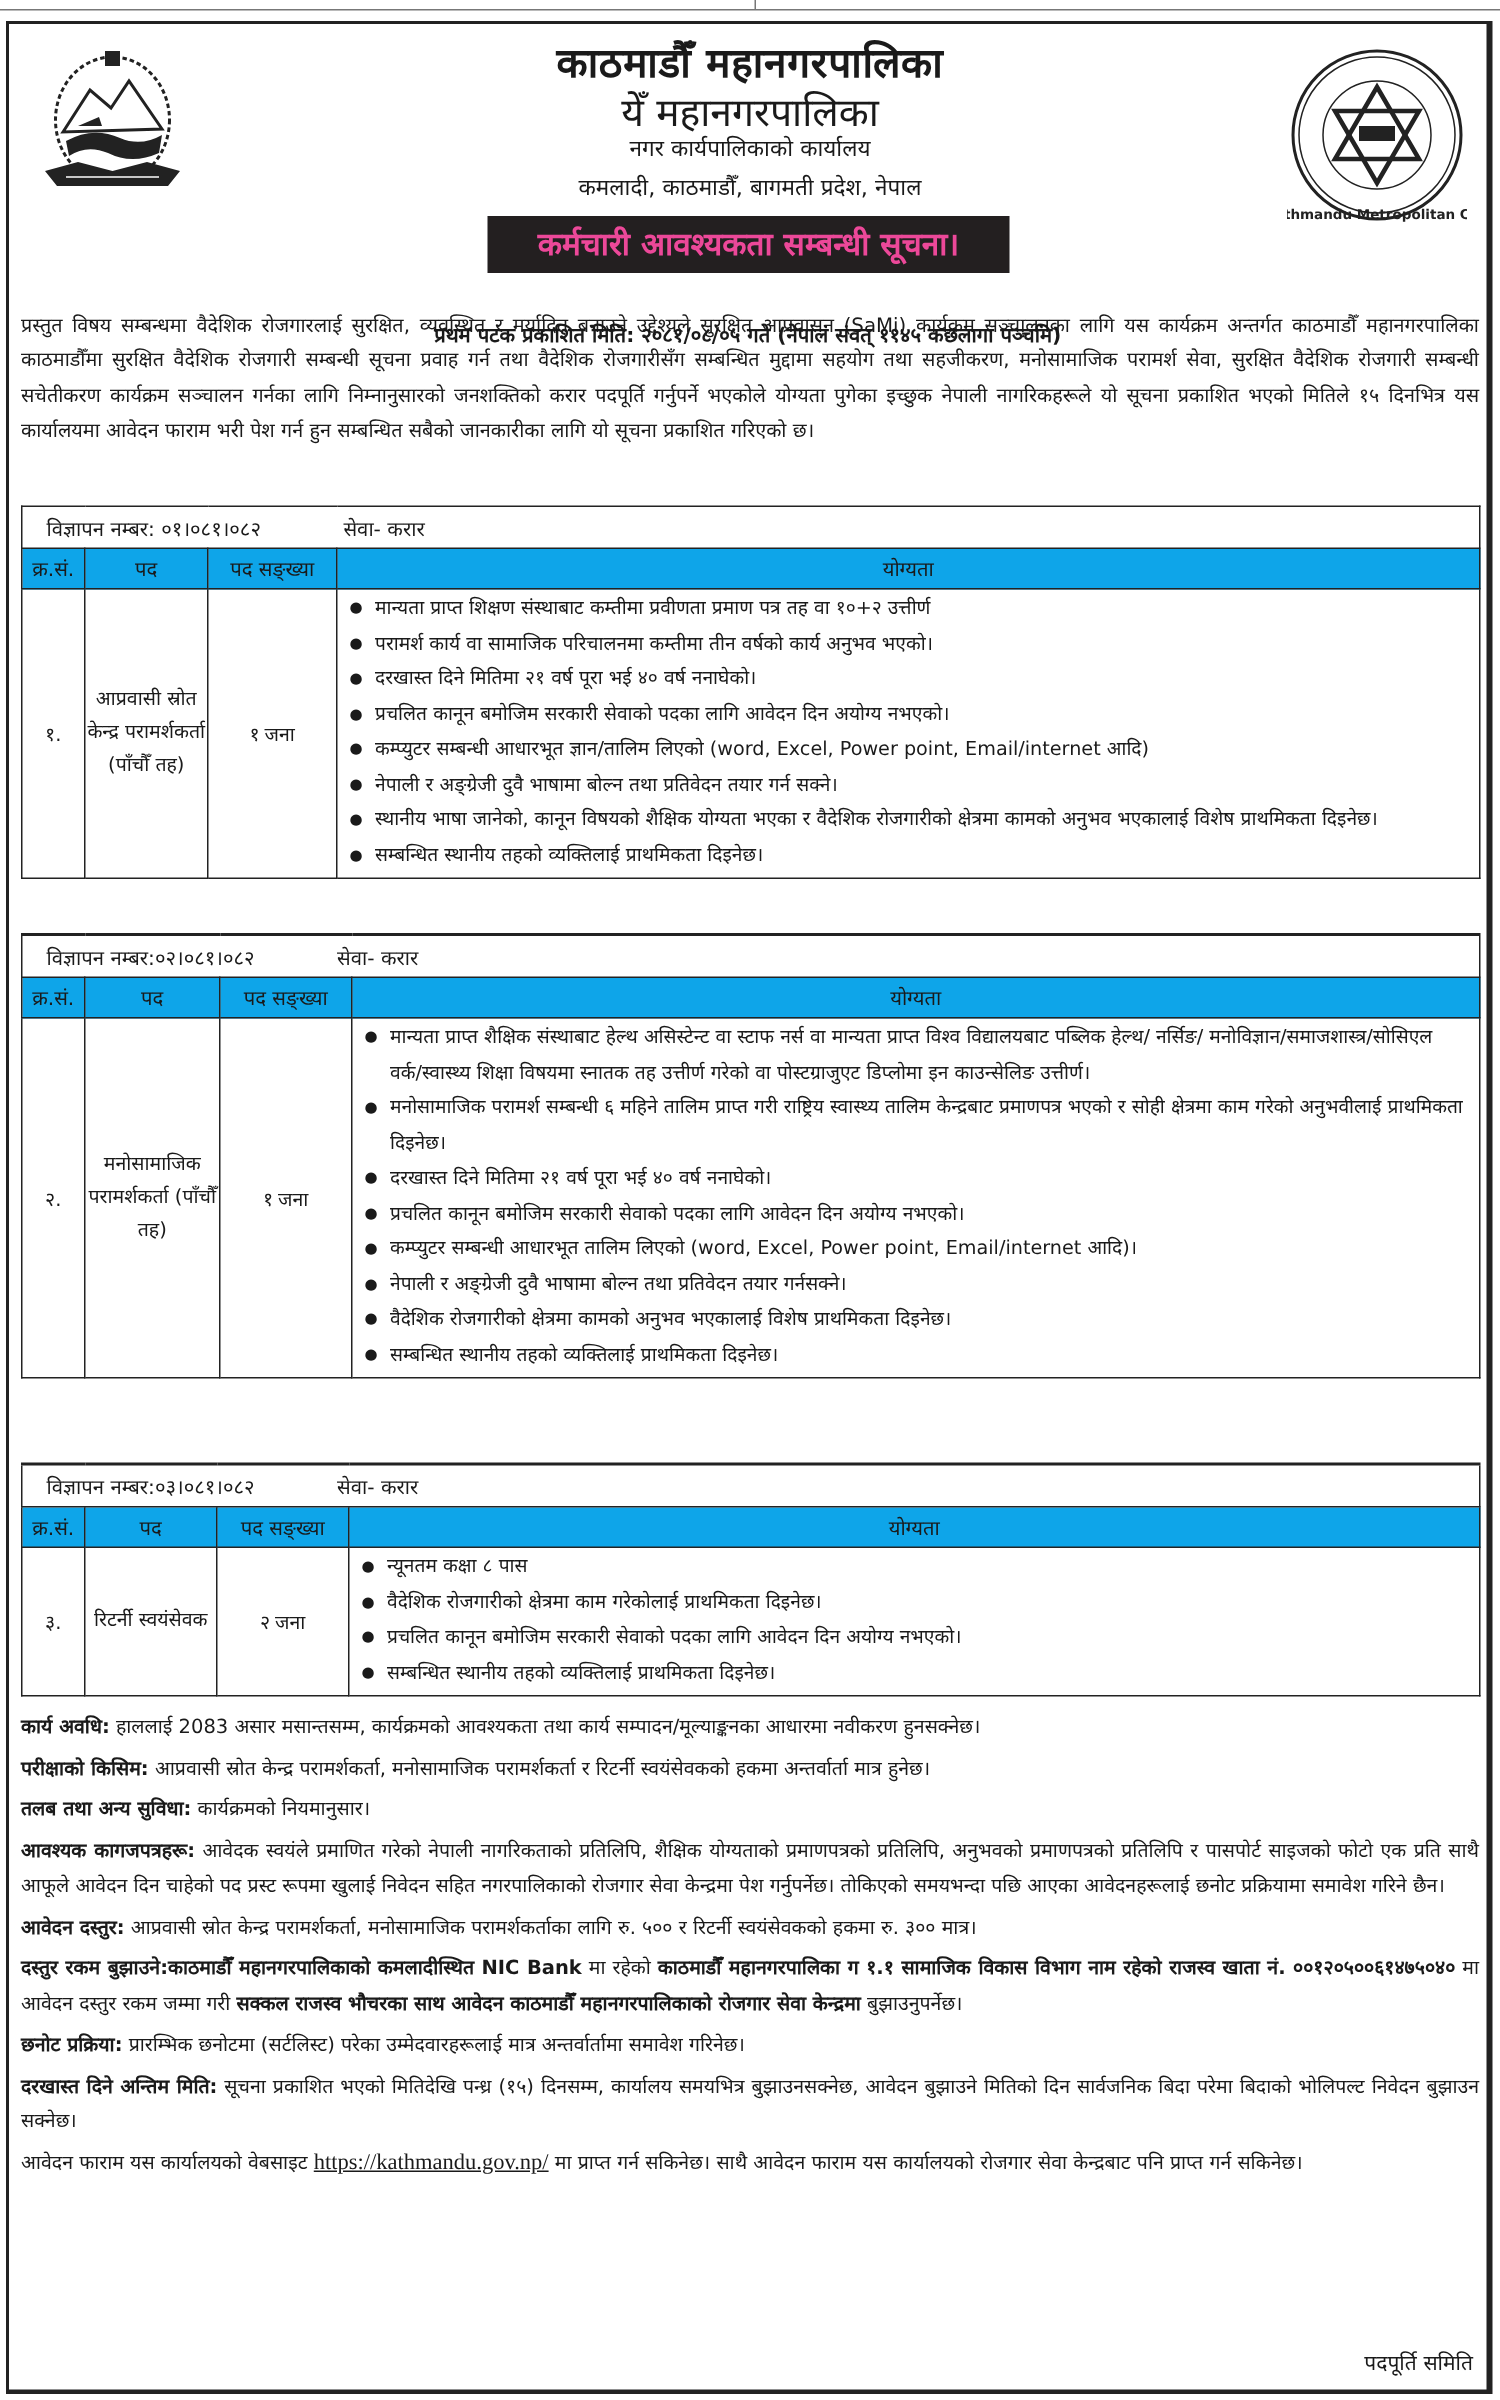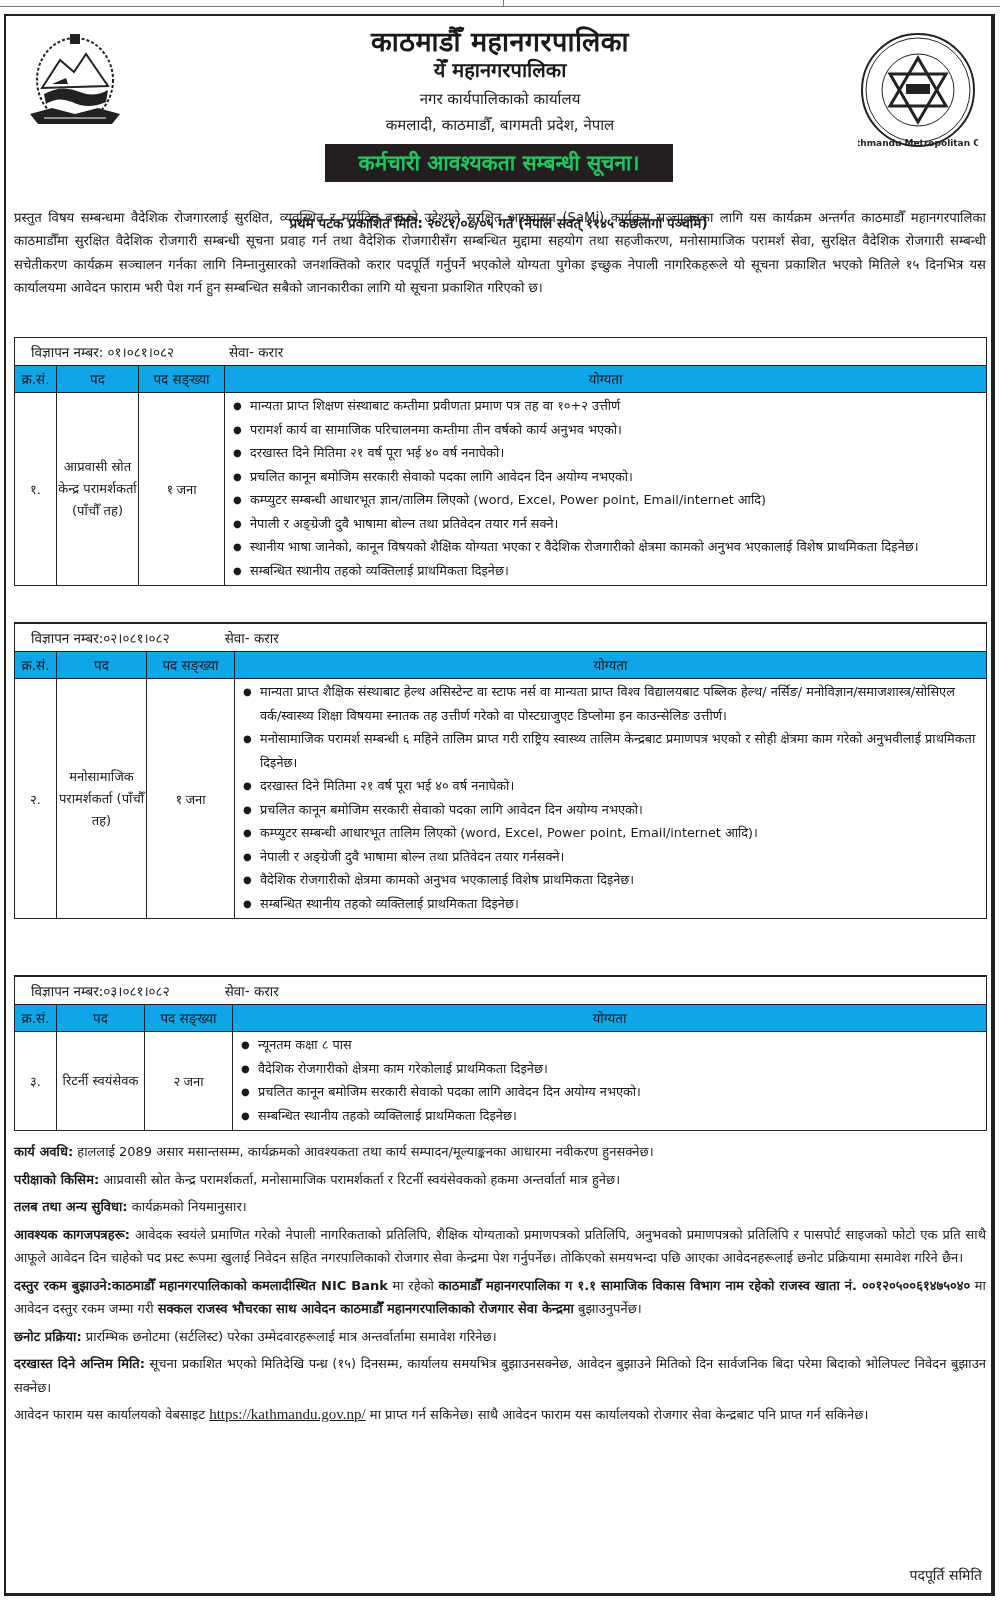--- a/index.html
+++ b/index.html
@@ -5,24 +5,24 @@
   html, body { margin:0; padding:0; background:#ffffff; }
   body { width:1000px; height:1600px; position:relative; overflow:hidden;
          font-family:"Liberation Serif","DejaVu Serif",serif; color:#1a1a1a; }
   .topstrip { position:absolute; left:0; top:0; width:1000px; height:6px; border-bottom:1px solid #777; }
   .topstrip .divider { position:absolute; left:503px; top:0; width:1px; height:6px; background:#777; }
   .frame { position:absolute; left:4px; top:14px; width:991px; height:1582px; border:2px solid #222; border-right-width:4px; border-bottom-width:3px; box-sizing:border-box; }
   .emblem-left { position:absolute; left:22px; top:28px; width:106px; height:110px; }
   .emblem-right { position:absolute; left:858px; top:30px; width:120px; height:120px; }
   .hdr { position:absolute; left:250px; width:500px; text-align:center; font-family:"DejaVu Sans",sans-serif; }
   .hdr1 { top:22px; font-size:27px; font-weight:bold; letter-spacing:0.5px; }
-  .hdr2 { top:56px; font-size:20px; font-weight:bold; }
+  .hdr2 { top:56px; font-size:26px; font-weight:normal; }
   .hdr3 { top:88px; font-size:15px; }
   .hdr4 { top:114px; font-size:15px; }
-  .banner { position:absolute; left:325px; top:144px; width:348px; height:38px; background:#231f20; color:#22c55e;
+  .banner { position:absolute; left:325px; top:144px; width:348px; height:38px; background:#231f20; color:#ec4899;
             font-family:"DejaVu Sans",sans-serif; font-size:21px; font-weight:bold; text-align:center; line-height:38px; }
   .pubdate { position:absolute; left:0; top:186px; width:997px; text-align:center; font-family:"DejaVu Sans",sans-serif; font-size:13.5px; font-weight:bold;margin-top:28px; }
   .intro { position:absolute; left:14px; top:206px; width:972px; font-family:"DejaVu Sans",sans-serif; font-size:13.2px; line-height:23.3px; text-align:justify; }
   .tbl { position:absolute; left:14px; width:973px; border-collapse:collapse; font-family:"DejaVu Sans",sans-serif; font-size:13px; table-layout:fixed; }
   .tbl td, .tbl th { border:1.3px solid #222; padding:0; vertical-align:middle; }
   .tbl .adrow td { height:27px; padding-left:16px; text-align:left; font-size:13.5px; border-top:2.5px solid #222; }
   .tbl .adrow .svc { display:inline-block; margin-left:55px; }
   .tbl th { background:#0ea5e9; font-weight:normal; height:26px; font-size:13.5px; }
   .tbl .c1 { width:40px; text-align:center; }
   .tbl .c2 { text-align:center; line-height:22px; }
@@ -174,23 +174,24 @@
         <li>वैदेशिक रोजगारीको क्षेत्रमा काम गरेकोलाई प्राथमिकता दिइनेछ।</li>
         <li>प्रचलित कानून बमोजिम सरकारी सेवाको पदका लागि आवेदन दिन अयोग्य नभएको।</li>
         <li>सम्बन्धित स्थानीय तहको व्यक्तिलाई प्राथमिकता दिइनेछ।</li>
       </ul>
     </td>
   </tr>
 </tbody>
   </table>
 
 <div class="notes">
-  <p><b>कार्य अवधि:</b><span> हाललाई 2089 असार मसान्तसम्म, कार्यक्रमको आवश्यकता तथा कार्य सम्पादन/मूल्याङ्कनका आधारमा नवीकरण हुनसक्नेछ।</span></p>
+  <p><b>कार्य अवधि:</b><span> हाललाई 2083 असार मसान्तसम्म, कार्यक्रमको आवश्यकता तथा कार्य सम्पादन/मूल्याङ्कनका आधारमा नवीकरण हुनसक्नेछ।</span></p>
   <p><b>परीक्षाको किसिम:</b><span> आप्रवासी स्रोत केन्द्र परामर्शकर्ता, मनोसामाजिक परामर्शकर्ता र रिटर्नी स्वयंसेवकको हकमा अन्तर्वार्ता मात्र हुनेछ।</span></p>
   <p><b>तलब तथा अन्य सुविधा:</b><span> कार्यक्रमको नियमानुसार।</span></p>
   <p><b>आवश्यक कागजपत्रहरू:</b><span> आवेदक स्वयंले प्रमाणित गरेको नेपाली नागरिकताको प्रतिलिपि, शैक्षिक योग्यताको प्रमाणपत्रको प्रतिलिपि, अनुभवको प्रमाणपत्रको प्रतिलिपि र पासपोर्ट साइजको फोटो एक प्रति साथै आफूले आवेदन दिन चाहेको पद प्रस्ट रूपमा खुलाई निवेदन सहित नगरपालिकाको रोजगार सेवा केन्द्रमा पेश गर्नुपर्नेछ। तोकिएको समयभन्दा पछि आएका आवेदनहरूलाई छनोट प्रक्रियामा समावेश गरिने छैन।</span></p>
+  <p><b>आवेदन दस्तुर:</b><span> आप्रवासी स्रोत केन्द्र परामर्शकर्ता, मनोसामाजिक परामर्शकर्ताका लागि रु. ५०० र रिटर्नी स्वयंसेवकको हकमा रु. ३०० मात्र।</span></p>
   <p><b>दस्तुर रकम बुझाउने:</b><b>काठमाडौँ महानगरपालिकाको कमलादीस्थित NIC Bank</b><span> मा रहेको </span><b>काठमाडौँ महानगरपालिका ग १.१ सामाजिक विकास विभाग नाम रहेको राजस्व खाता नं. ००१२०५००६१४७५०४०</b><span> मा आवेदन दस्तुर रकम जम्मा गरी </span><b>सक्कल राजस्व भौचरका साथ आवेदन काठमाडौँ महानगरपालिकाको रोजगार सेवा केन्द्रमा</b><span> बुझाउनुपर्नेछ।</span></p>
   <p><b>छनोट प्रक्रिया:</b><span> प्रारम्भिक छनोटमा (सर्टलिस्ट) परेका उम्मेदवारहरूलाई मात्र अन्तर्वार्तामा समावेश गरिनेछ।</span></p>
   <p><b>दरखास्त दिने अन्तिम मिति:</b><span> सूचना प्रकाशित भएको मितिदेखि पन्ध्र (१५) दिनसम्म, कार्यालय समयभित्र बुझाउनसक्नेछ, आवेदन बुझाउने मितिको दिन सार्वजनिक बिदा परेमा बिदाको भोलिपल्ट निवेदन बुझाउन सक्नेछ।</span></p>
   <p><span>आवेदन फाराम  यस कार्यालयको वेबसाइट </span><a class="link">https://kathmandu.gov.np/</a><span> मा प्राप्त गर्न सकिनेछ। साथै आवेदन फाराम यस कार्यालयको रोजगार सेवा केन्द्रबाट पनि प्राप्त गर्न सकिनेछ।</span></p>
 </div>
 
 <div class="sign">पदपूर्ति समिति</div>
 
 </body></html>

